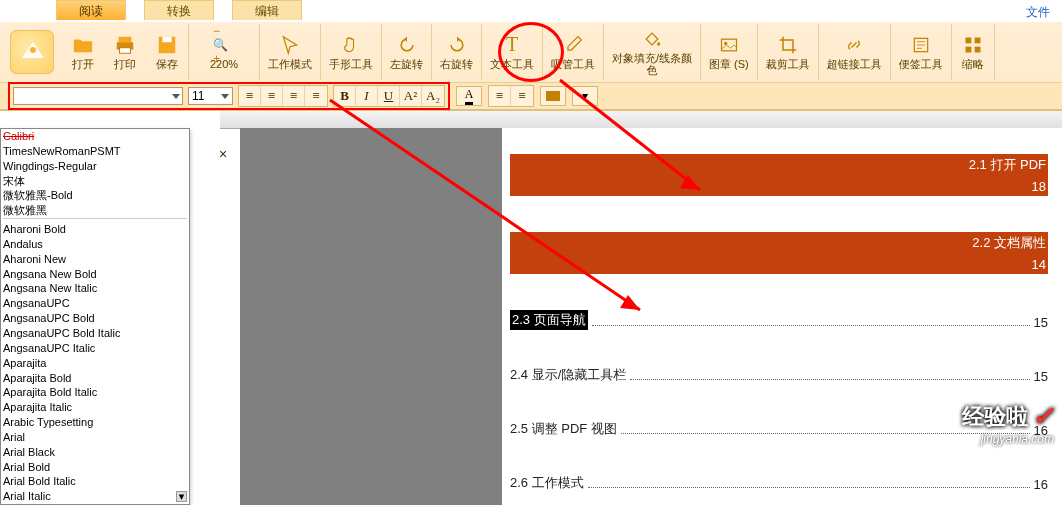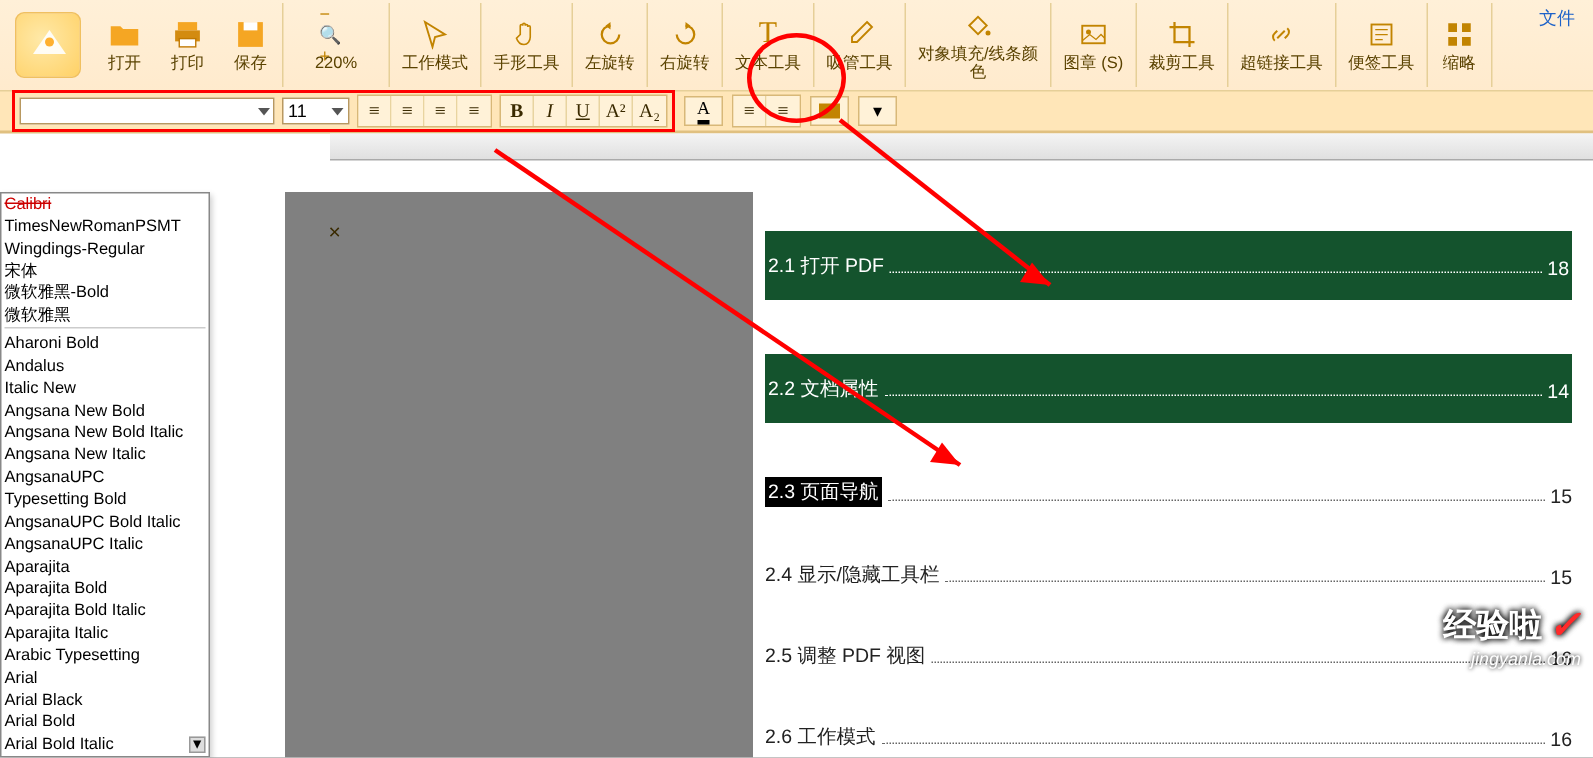--- a/index.html
+++ b/index.html
@@ -19,50 +19,55 @@
   .format-bar { display:flex; align-items:center; height:28px; padding:3px 8px; gap:6px; background:#ffe6b8; border-top:1px solid #e6cf98; border-bottom:1px solid #e0c080; }
   .red-box { border:2px solid #ff0000; display:flex; align-items:center; padding:1px 3px; gap:5px;}
   .font-select { width:170px; height:18px; border:1px solid #b89860; background:#fff; display:flex; align-items:center; justify-content:flex-end; padding:0 2px;}
   .size-select { width:45px; height:18px; border:1px solid #b89860; background:#fff; display:flex; align-items:center; padding:0 3px; justify-content:space-between;}
   .btn-stack { display:flex; border:1px solid #d8b878; }
   .fmt-btn { width:22px; height:20px; display:flex; align-items:center; justify-content:center; border-right:1px solid #e8d4a0; font-family:"Times New Roman",serif; font-size:13px; color:#3a2a00; cursor:pointer; background:#fff2d8;}
   .fmt-btn:last-child { border-right:none; }
   .color-btn { width:26px; height:20px; border:1px solid #d8b878; background:#fff2d8; display:flex; align-items:center; justify-content:center; }
   .ruler { height:18px; background:linear-gradient(#f4f4f4,#e0e0e0); border-bottom:1px solid #aaa; margin-left:220px; position:relative; }
   .content { position:absolute; top:128px; left:0; right:0; bottom:0; display:flex; }
-  .font-list { width:140px; background:#fff; border:1px solid #888; overflow:hidden; font-size:11px; line-height:1.35; padding:0 2px; position:relative; box-shadow:1px 2px 4px rgba(0,0,0,.2); }
+  .font-list { width:190px; background:#fff; border:1px solid #888; overflow:hidden; font-size:11px; line-height:1.35; padding:0 2px; position:relative; box-shadow:1px 2px 4px rgba(0,0,0,.2); }
   .font-list .hit { color:#c00; text-decoration:line-through; }
   .close-x { position:absolute; left:219px; top:146px; font-family:Arial; font-size:14px; color:#3a2a00; cursor:pointer; }
   .gray-area { margin-left:50px; flex:1; background:#808080; position:relative; }
   .page { position:absolute; right:0; top:0; bottom:0; width:560px; background:#fff; padding:12px 14px 0 8px; }
   .toc-line { margin-top:14px; display:flex; align-items:flex-end; white-space:nowrap; font-size:13px; color:#222; }
   .toc-line .title { }
   .toc-line .dots { flex:1; border-bottom:1.5px dotted #666; margin:0 4px 4px 4px; }
   .toc-line .pg { }
-  .toc-line.hl { background:#14532d; color:#fff; padding:14px 2px; }
+  .toc-line.hl { background:#c2410c; color:#fff; padding:2px 2px;flex-direction:column; }
   .toc-line.hl .dots { border-bottom-color:#fff; }
   .partial-hl .title { background:#000; color:#fff; padding:1px 2px; }
   .overlay { position:absolute; top:0; left:0; width:1062px; height:452px; pointer-events:none; }
   .watermark { position:absolute; right:8px; bottom:6px; text-align:right; }
   .watermark .l1 { font-size:22px; font-weight:bold; color:#fff; text-shadow:0 0 4px #000,0 0 4px #000; display:flex; align-items:center; gap:4px;}
   .watermark .l1 .chk { color:#ff2a2a; font-size:26px; font-style:italic;}
   .watermark .l2 { font-size:12px; font-style:italic; color:#fff; text-shadow:0 0 3px #000; }
   .dd { width:0;height:0;border-left:4px solid transparent;border-right:4px solid transparent;border-top:5px solid #555;}
   .scroll-arrow { position:absolute; right:2px; bottom:2px; width:11px; height:11px; background:#ddd; border:1px solid #999; display:flex; align-items:center; justify-content:center;}
 
   .red-circle { position:absolute; left:498px; top:22px; width:66px; height:60px; border:3px solid #ff0000; border-radius:50%/50%; }
   .arrow1 { position:absolute; left:320px; top:80px; width:350px; height:250px; }
   .arrow2 { position:absolute; left:550px; top:60px; width:200px; height:150px; }
   .arrow-line { stroke:#ff0000; stroke-width:3; fill:none; }
   .arrow-head { fill:#ff0000; }
 </style>
 </head>
 <body>
 
 <div class="ribbon">
+  <div class="tabs">
+    <div class="tab active">阅读</div>
+    <div class="tab">转换</div>
+    <div class="tab">编辑</div>
+  </div>
   <div class="file-label">文件</div>
 
   <div class="main-bar">
     <div class="logo">
       <svg width="34" height="34" viewBox="0 0 34 34">
           <path d="M6 22 L17 6 L28 22 Z" fill="#fff" opacity=".9"></path>
           <circle cx="17" cy="14" r="3" fill="#ffb030"></circle>
         </svg>
     </div>
     <div class="tool-group">
@@ -271,26 +276,25 @@
   <div class="font-list" id="fontList">
      <div class="hit">Calibri</div>
       <div>TimesNewRomanPSMT</div>
       <div>Wingdings-Regular</div>
       <div>宋体</div>
       <div>微软雅黑-Bold</div>
       <div>微软雅黑</div>
       <div style="border-top: 1px solid rgb(204, 204, 204); height: 4px;"></div>
       <div>Aharoni Bold</div>
       <div>Andalus</div>
-      <div>Italic New</div>
+      <div>Aharoni New</div>
       <div>Angsana New Bold</div>
-      <div>Angsana New Bold Italic</div>
       <div>Angsana New Italic</div>
       <div>AngsanaUPC</div>
-      <div>Typesetting Bold</div>
+      <div>AngsanaUPC Bold</div>
       <div>AngsanaUPC Bold Italic</div>
       <div>AngsanaUPC Italic</div>
       <div>Aparajita</div>
       <div>Aparajita Bold</div>
       <div>Aparajita Bold Italic</div>
       <div>Aparajita Italic</div>
       <div>Arabic Typesetting</div>
       <div>Arial</div>
       <div>Arial Black</div>
       <div>Arial Bold</div>

